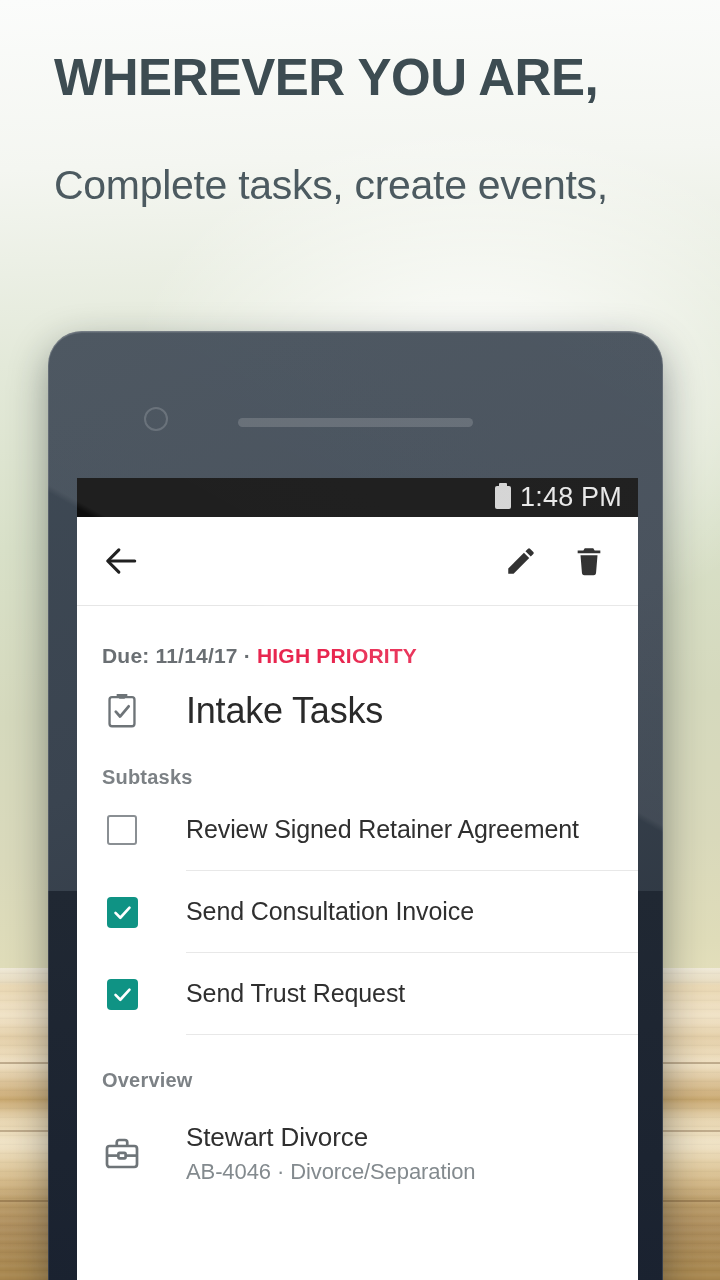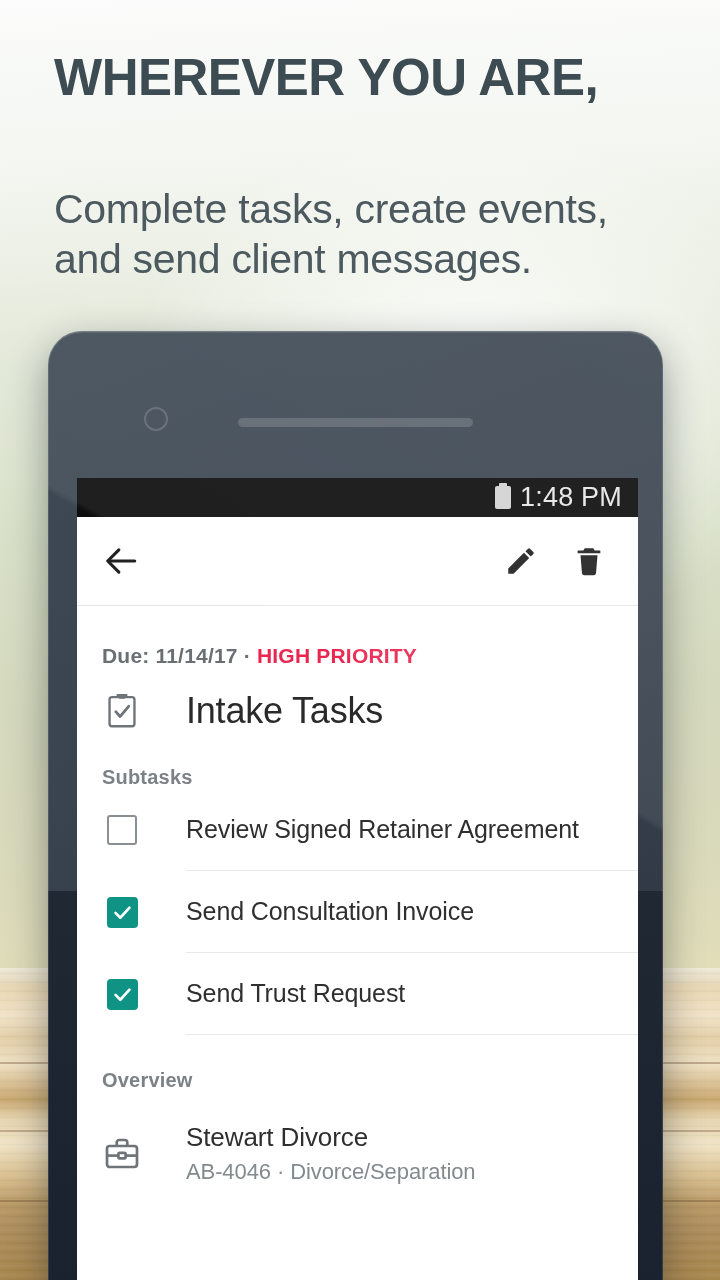--- a/index.html
+++ b/index.html
@@ -52,21 +52,21 @@
   .wood-seam.s3 { top:1200px; }
 
   
   .headline {
     position:absolute; left:54px; top:48px; width:620px;
     color:#3d4c52;
     font-weight:bold; font-size:51px; line-height:60px;
     letter-spacing:-0.5px;
   }
   .subhead {
-    position:absolute; left:54px; top:184px; width:620px;
+    position:absolute; left:54px; top:160px; width:620px;
     color:#4c5a60;
     font-size:41px; line-height:50px; font-weight:400;
     letter-spacing:-0.3px;
   }
 
   
   #phone {
     position:absolute; left:48px; top:331px; width:615px; height:960px;
     background:linear-gradient(160deg,#3f4a55 0%,#3a4450 40%,#2e3742 75%,#252d38 100%);
     border-radius:34px 34px 0 0;
@@ -183,21 +183,20 @@
     <div class="wood-seam s1" style="top:94px"></div>
     <div class="wood-seam s2" style="top:162px"></div>
     <div class="wood-seam s3" style="top:232px"></div>
   </div>
 
   <div class="headline">
     <div>WHEREVER YOU ARE,</div>
   </div>
   <div class="subhead">
     <div>Complete tasks, create events,</div>
-    <div>and send client messages.</div>
   </div>
 
   <div id="phone">
     <div class="phone-body-dark"></div>
     <div class="camera"></div>
     <div class="speaker"></div>
 
     <div id="screen">
 
       <div class="statusbar">

